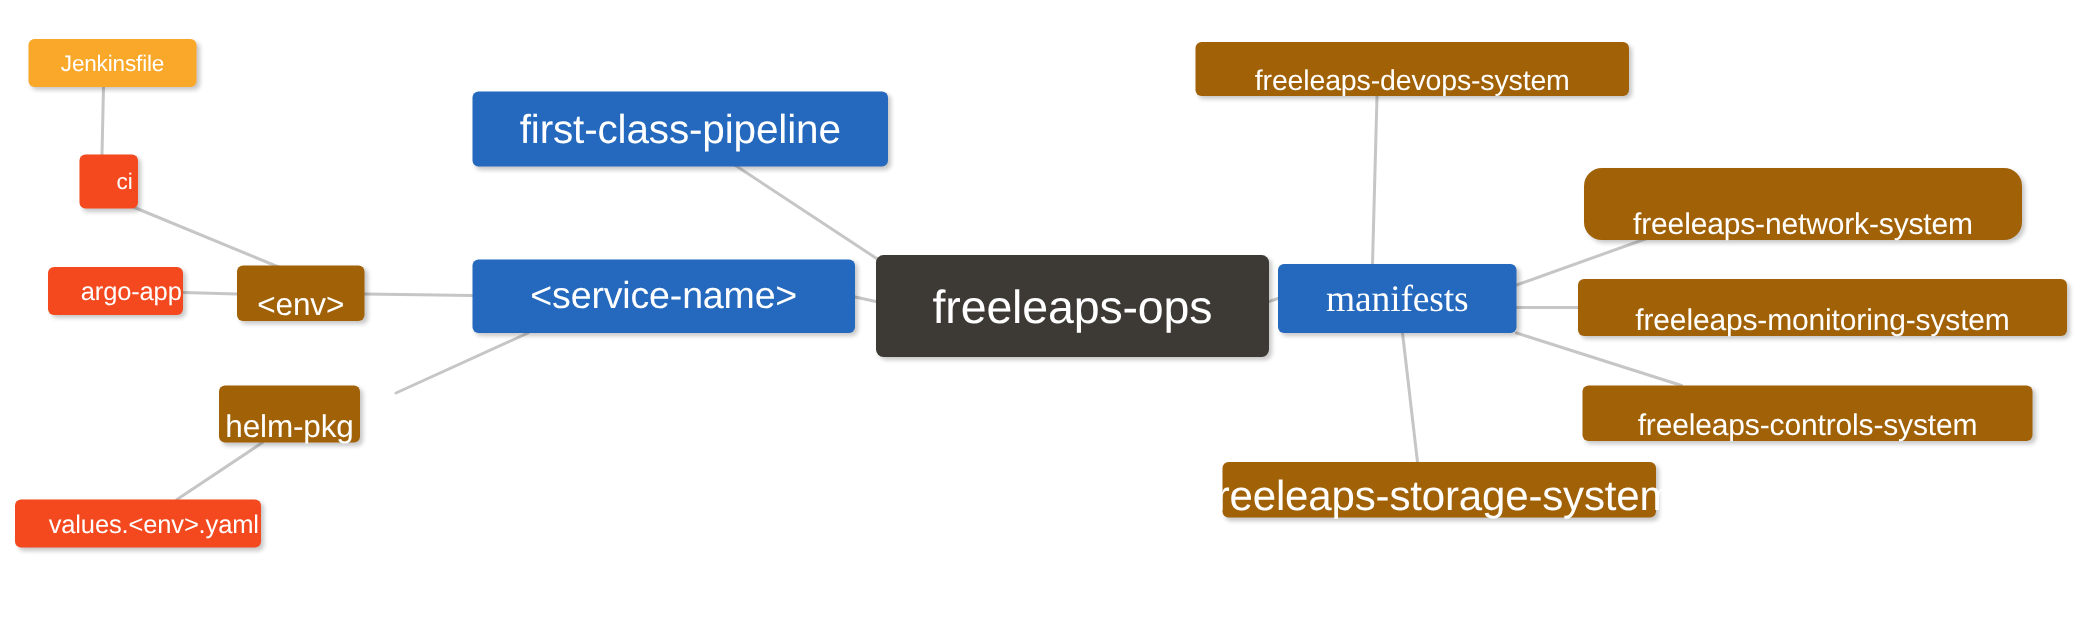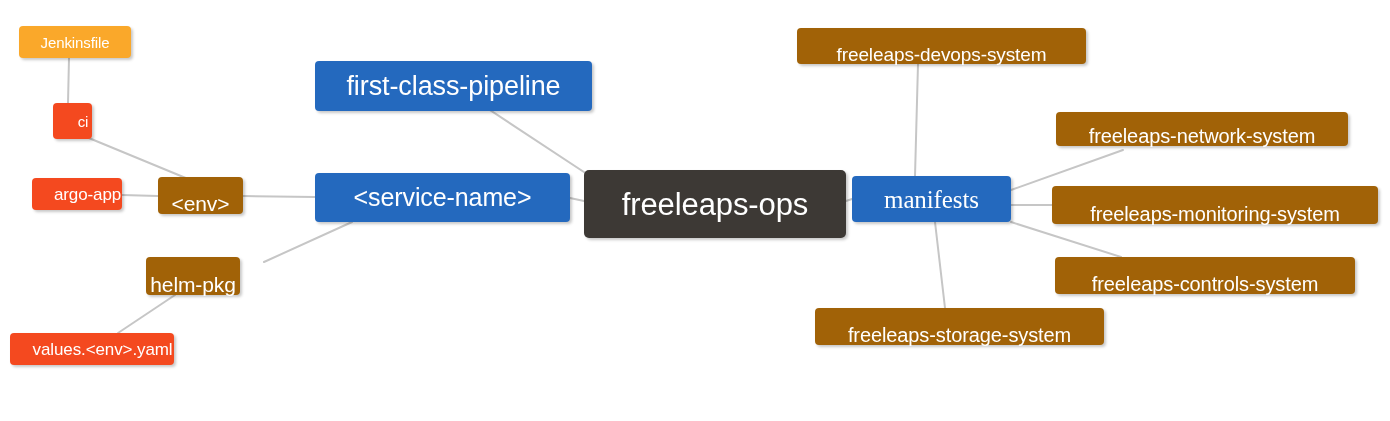--- a/index.html
+++ b/index.html
@@ -82,30 +82,30 @@
       </div>
       <div class="node green" style="left: 158px; top: 177px; width: 85px; height: 37px; font-size: 21px;">
         <span>&lt;env&gt;</span>
       </div>
       <div class="node green" style="left: 146px; top: 257px; width: 94px; height: 38px; font-size: 21px;">
         <span>helm-pkg</span>
       </div>
       <div class="node green" style="left: 797px; top: 28px; width: 289px; height: 36px; font-size: 19px;">
         <span>freeleaps-devops-system</span>
       </div>
-      <div class="node green" style="left: 1056px; top: 112px; width: 292px; height: 34px; font-size: 20px;">
+      <div class="node green" style="left: 1056px; top: 112px; width: 292px; height: 48px; font-size: 20px; border-radius: 12px;">
         <span>freeleaps-network-system</span>
       </div>
       <div class="node green" style="left: 1052px; top: 186px; width: 326px; height: 38px; font-size: 20px;">
         <span>freeleaps-monitoring-system</span>
       </div>
       <div class="node green" style="left: 1055px; top: 257px; width: 300px; height: 37px; font-size: 20px;">
         <span>freeleaps-controls-system</span>
       </div>
-      <div class="node green" style="left: 815px; top: 308px; width: 289px; height: 37px; font-size: 20px;">
+      <div class="node green" style="left: 815px; top: 308px; width: 289px; height: 37px; font-size: 28px;">
         <span>freeleaps-storage-system</span>
       </div>
       <div class="node orange" style="left: 19px; top: 26px; width: 112px; height: 32px; font-size: 15px;">
         <span>Jenkinsfile</span>
       </div>
       <div class="node red" style="left: 53px; top: 103px; width: 31px; height: 36px; font-size: 15px;">
         <span>ci</span>
       </div>
       <div class="node red" style="left: 32px; top: 178px; width: 90px; height: 32px; font-size: 17px;">
         <span>argo-app</span>

